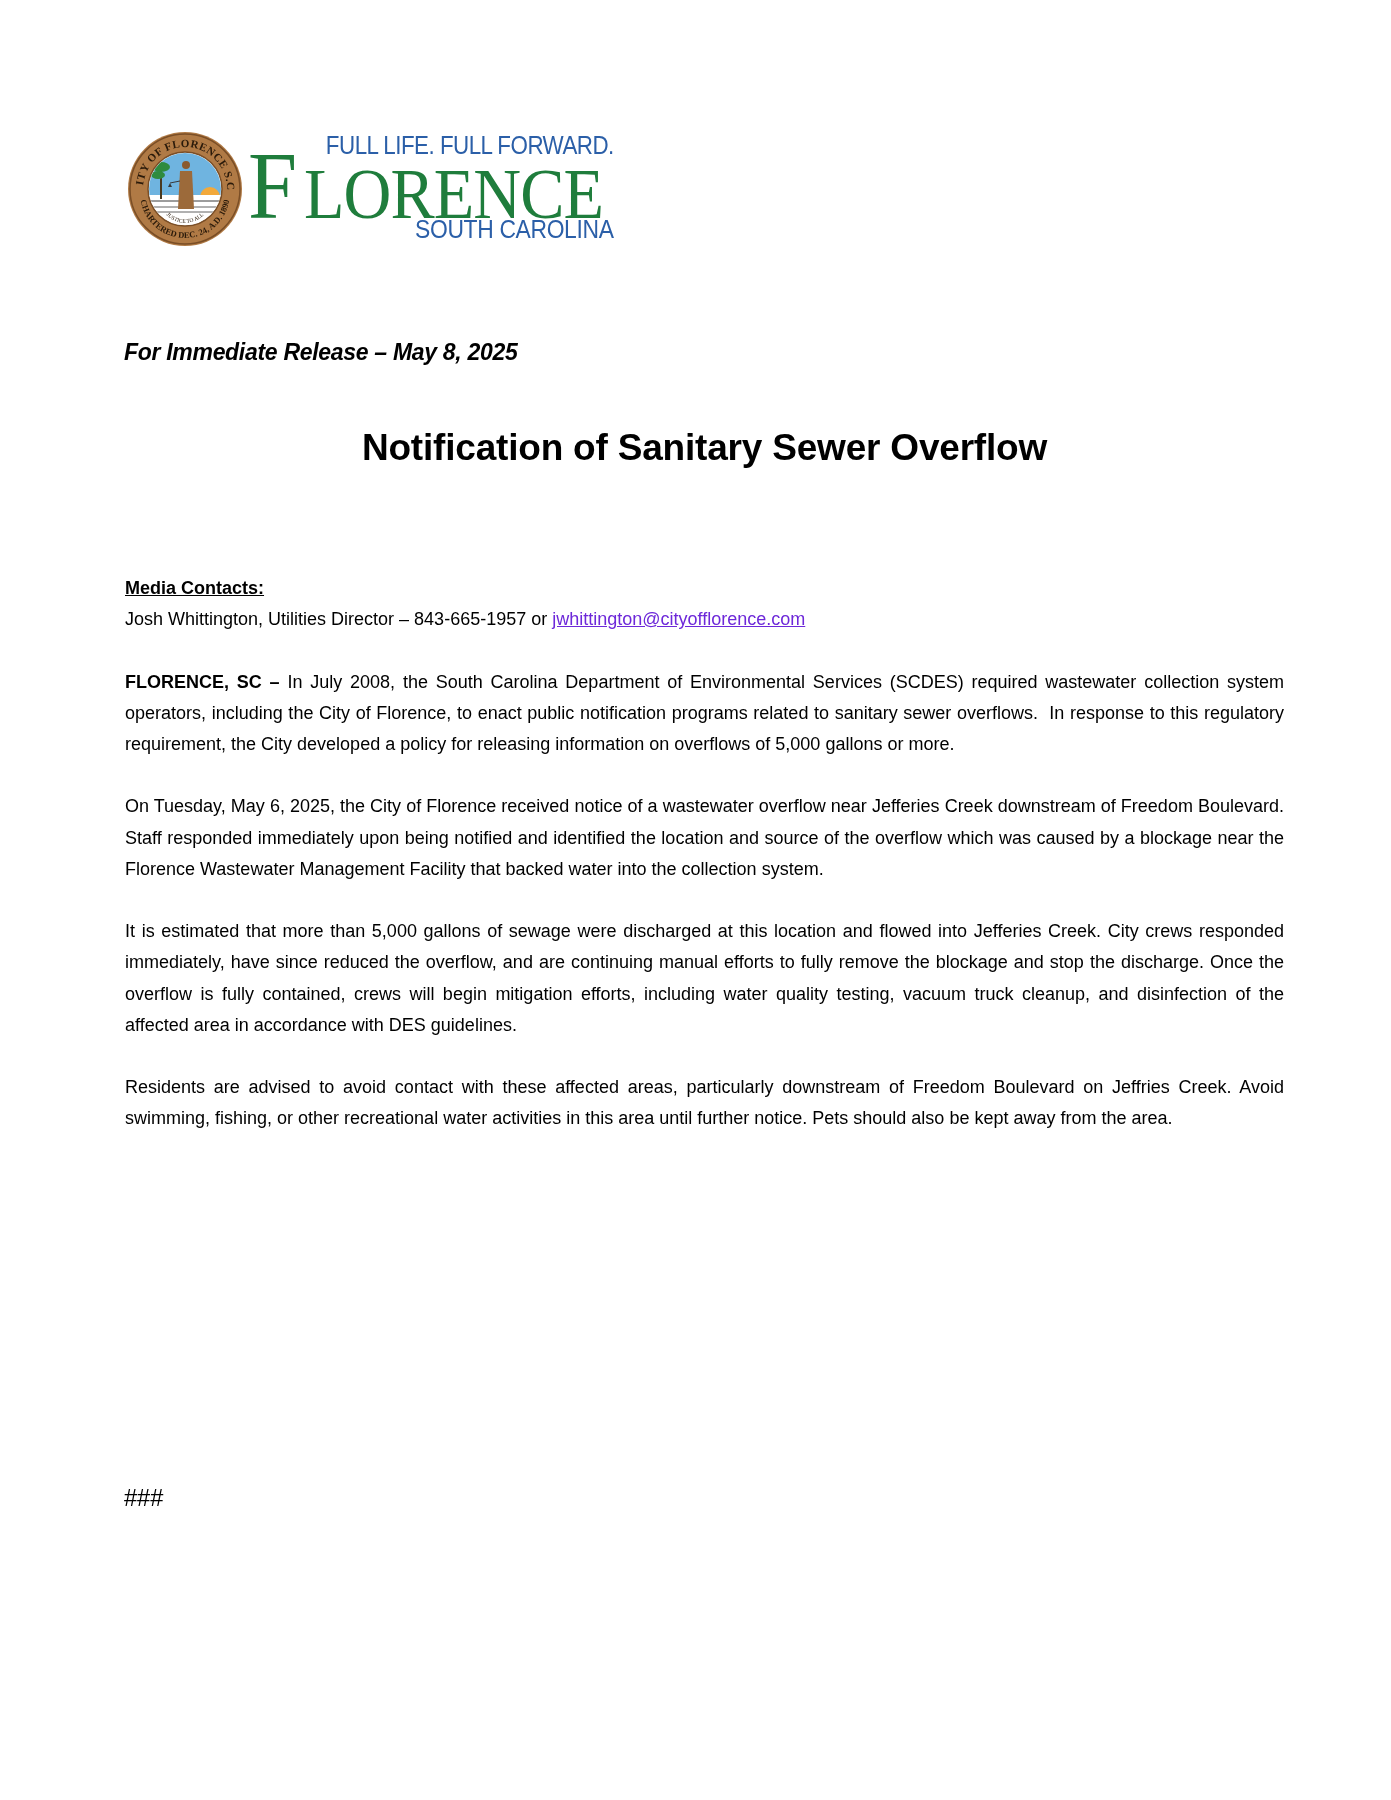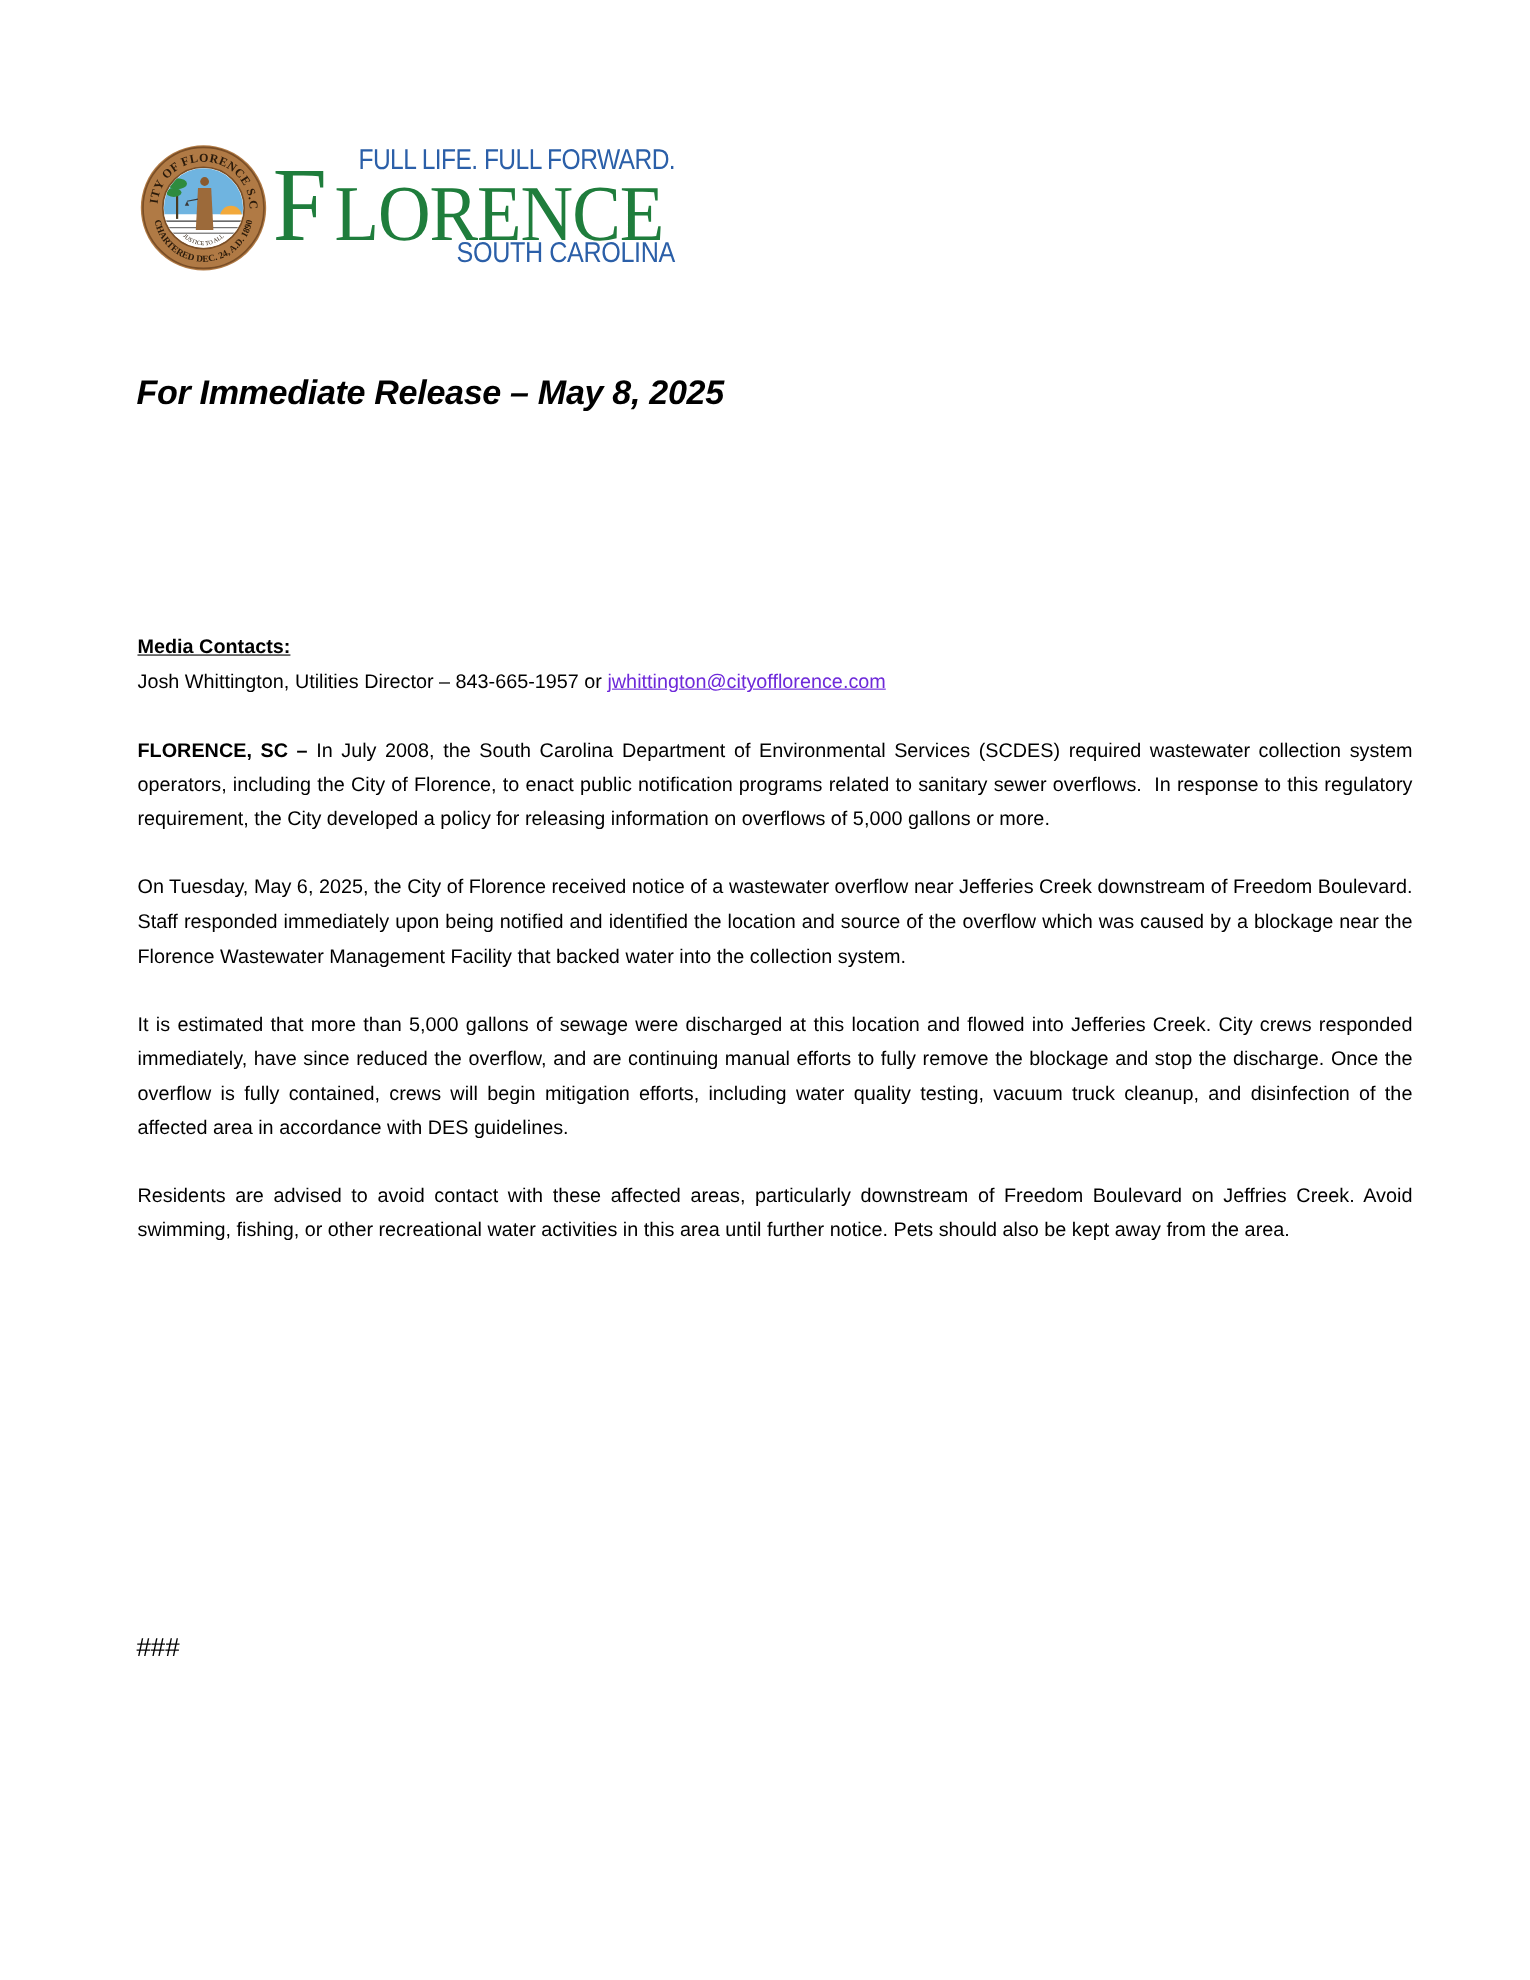--- a/index.html
+++ b/index.html
@@ -84,21 +84,21 @@
     white-space: nowrap;
     transform: scaleX(0.88);
     transform-origin: right top;
   }
 
   
   .release {
     position: absolute;
     left: 124px;
     top: 339px;
-    font-size: 31px;
+    font-size: 23px;
     font-weight: bold;
     font-style: italic;
     white-space: nowrap;
     letter-spacing: -0.3px;
   }
 
   
   .headline {
     position: absolute;
     left: 125px;
@@ -193,20 +193,21 @@
     <div class="tagline">FULL LIFE. FULL FORWARD.</div>
     <div class="florence-big-f">F</div>
     <div class="florence-rest">LORENCE</div>
     <div class="state-line">SOUTH CAROLINA</div>
   </div>
 </div>
 
 <div class="release">For Immediate Release – May 8, 2025</div>
 
 <div class="headline">
+  <div>Notification of Sanitary Sewer Overflow</div>
 </div>
 
 <div class="body-text">
   <p style="text-align:left;">
     <span class="contacts-label">Media Contacts:</span><br>
     <span>Josh Whittington, Utilities Director – 843-665-1957 or </span><a class="email-link">jwhittington@cityofflorence.com</a>
   </p>
 
   <p>
     <span class="dateline">FLORENCE, SC</span><span class="dash-bold"> – </span><span>In July 2008, the South Carolina Department of Environmental Services (SCDES) required wastewater collection system operators, including the City of Florence, to enact public notification programs related to sanitary sewer overflows. &nbsp;In response to this regulatory requirement, the City developed a policy for releasing information on overflows of 5,000 gallons or more.</span>

